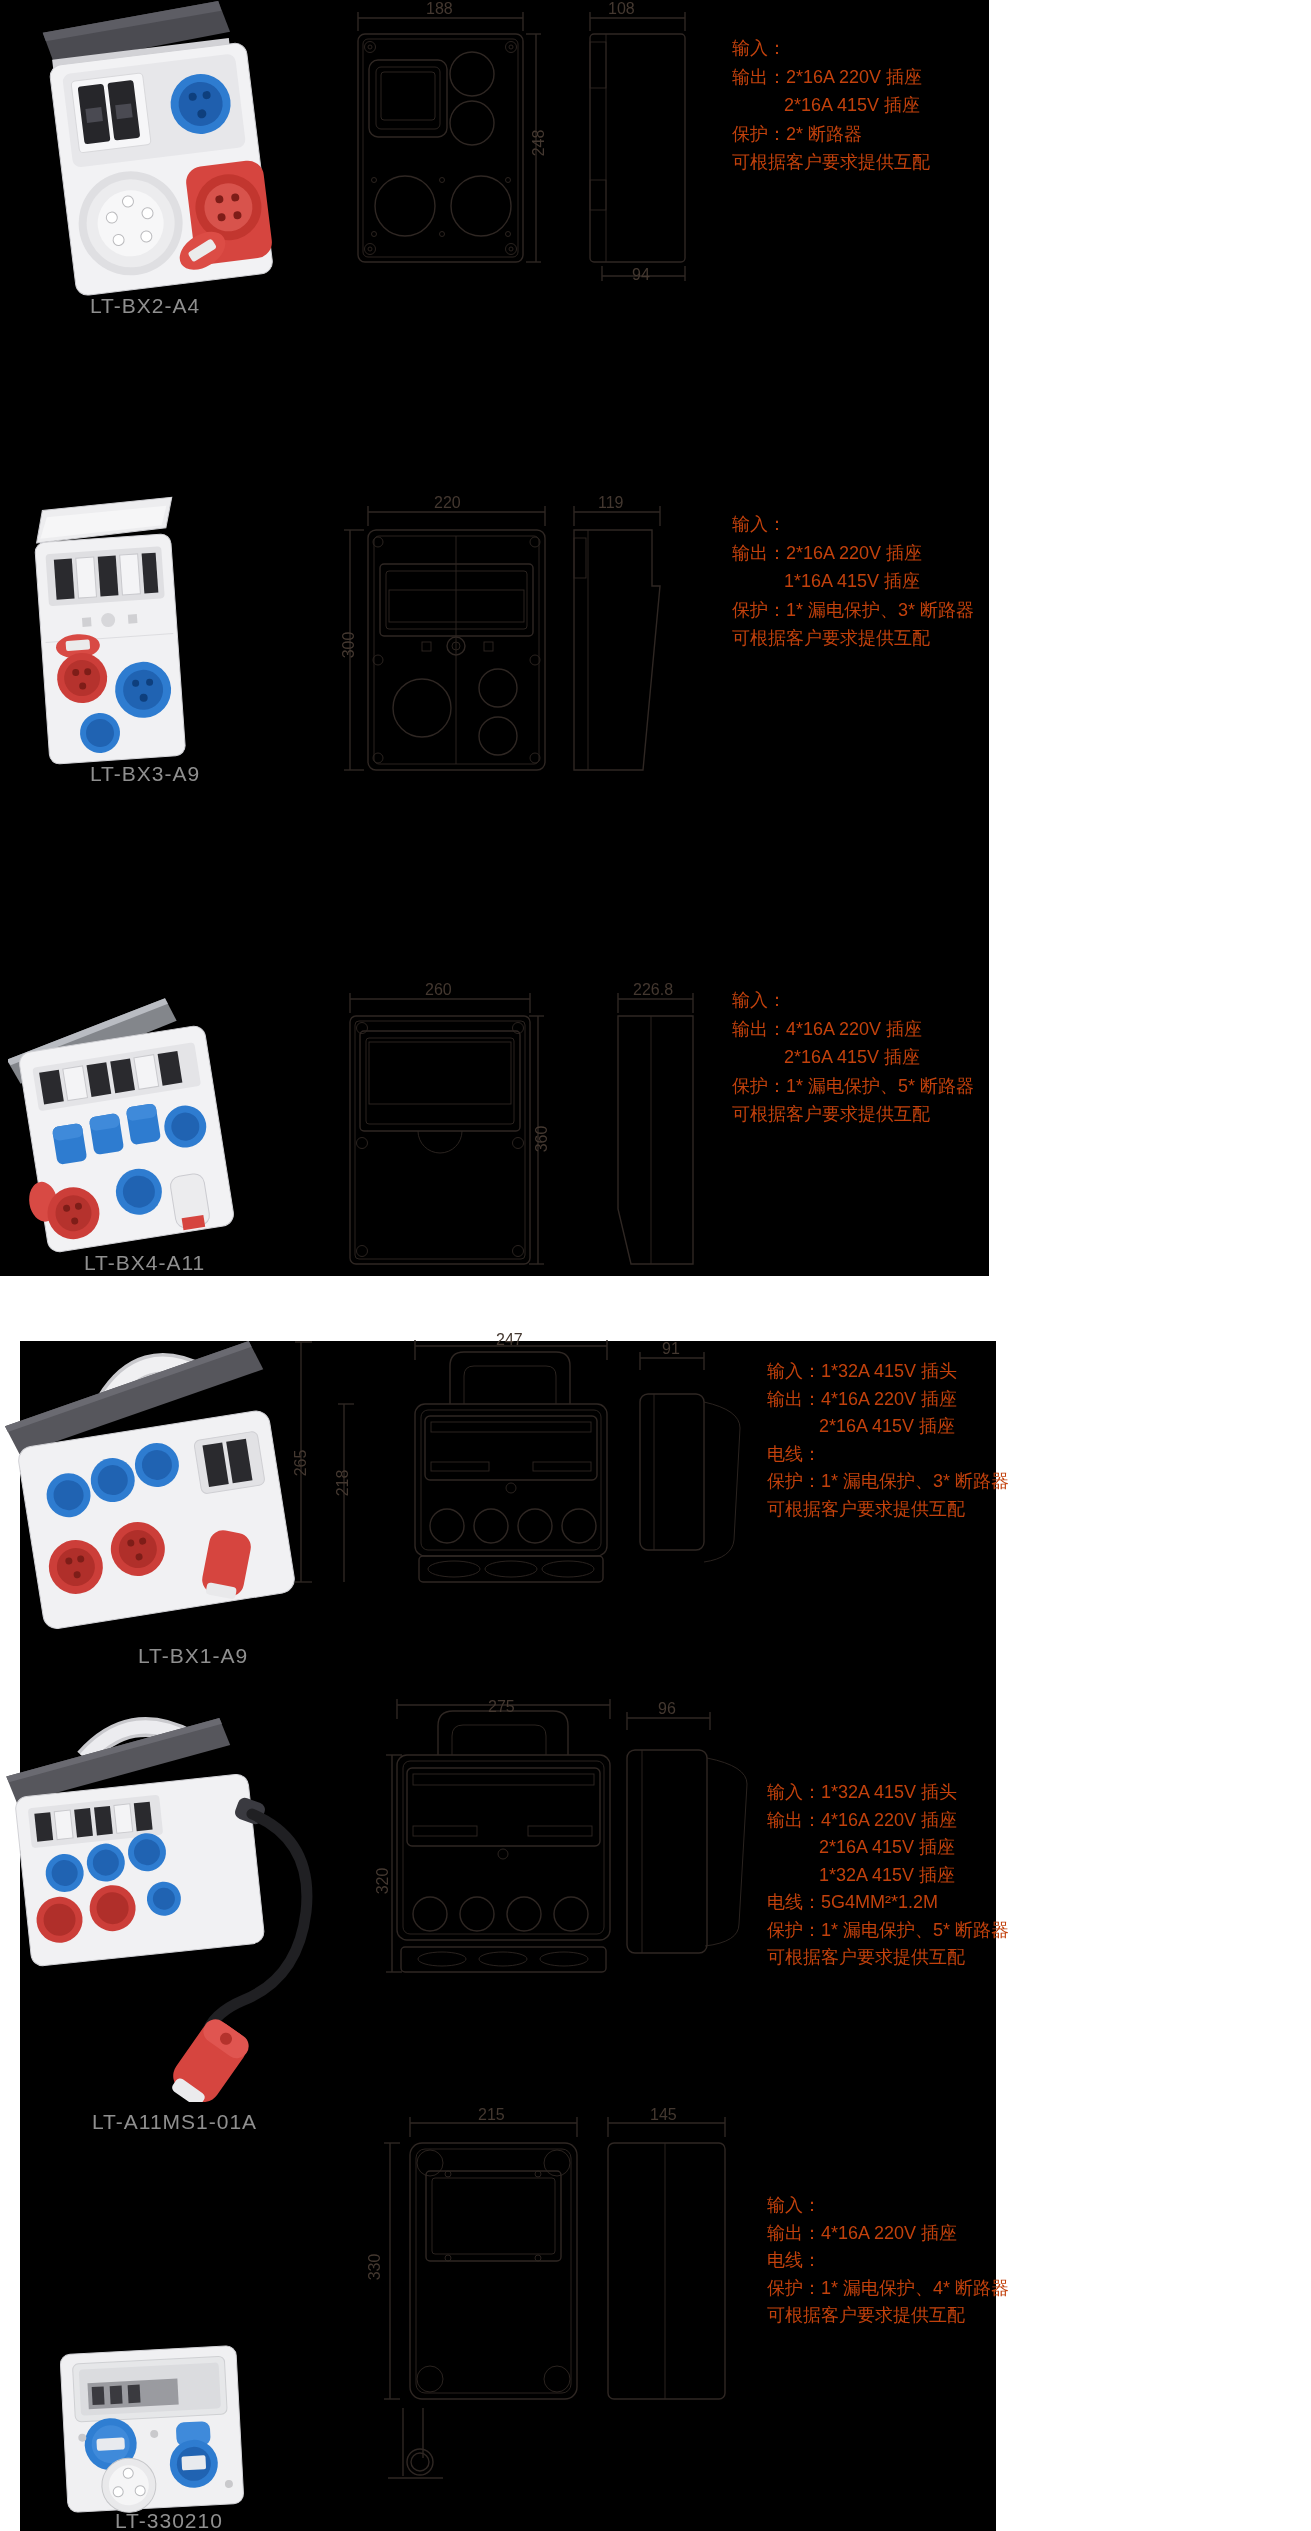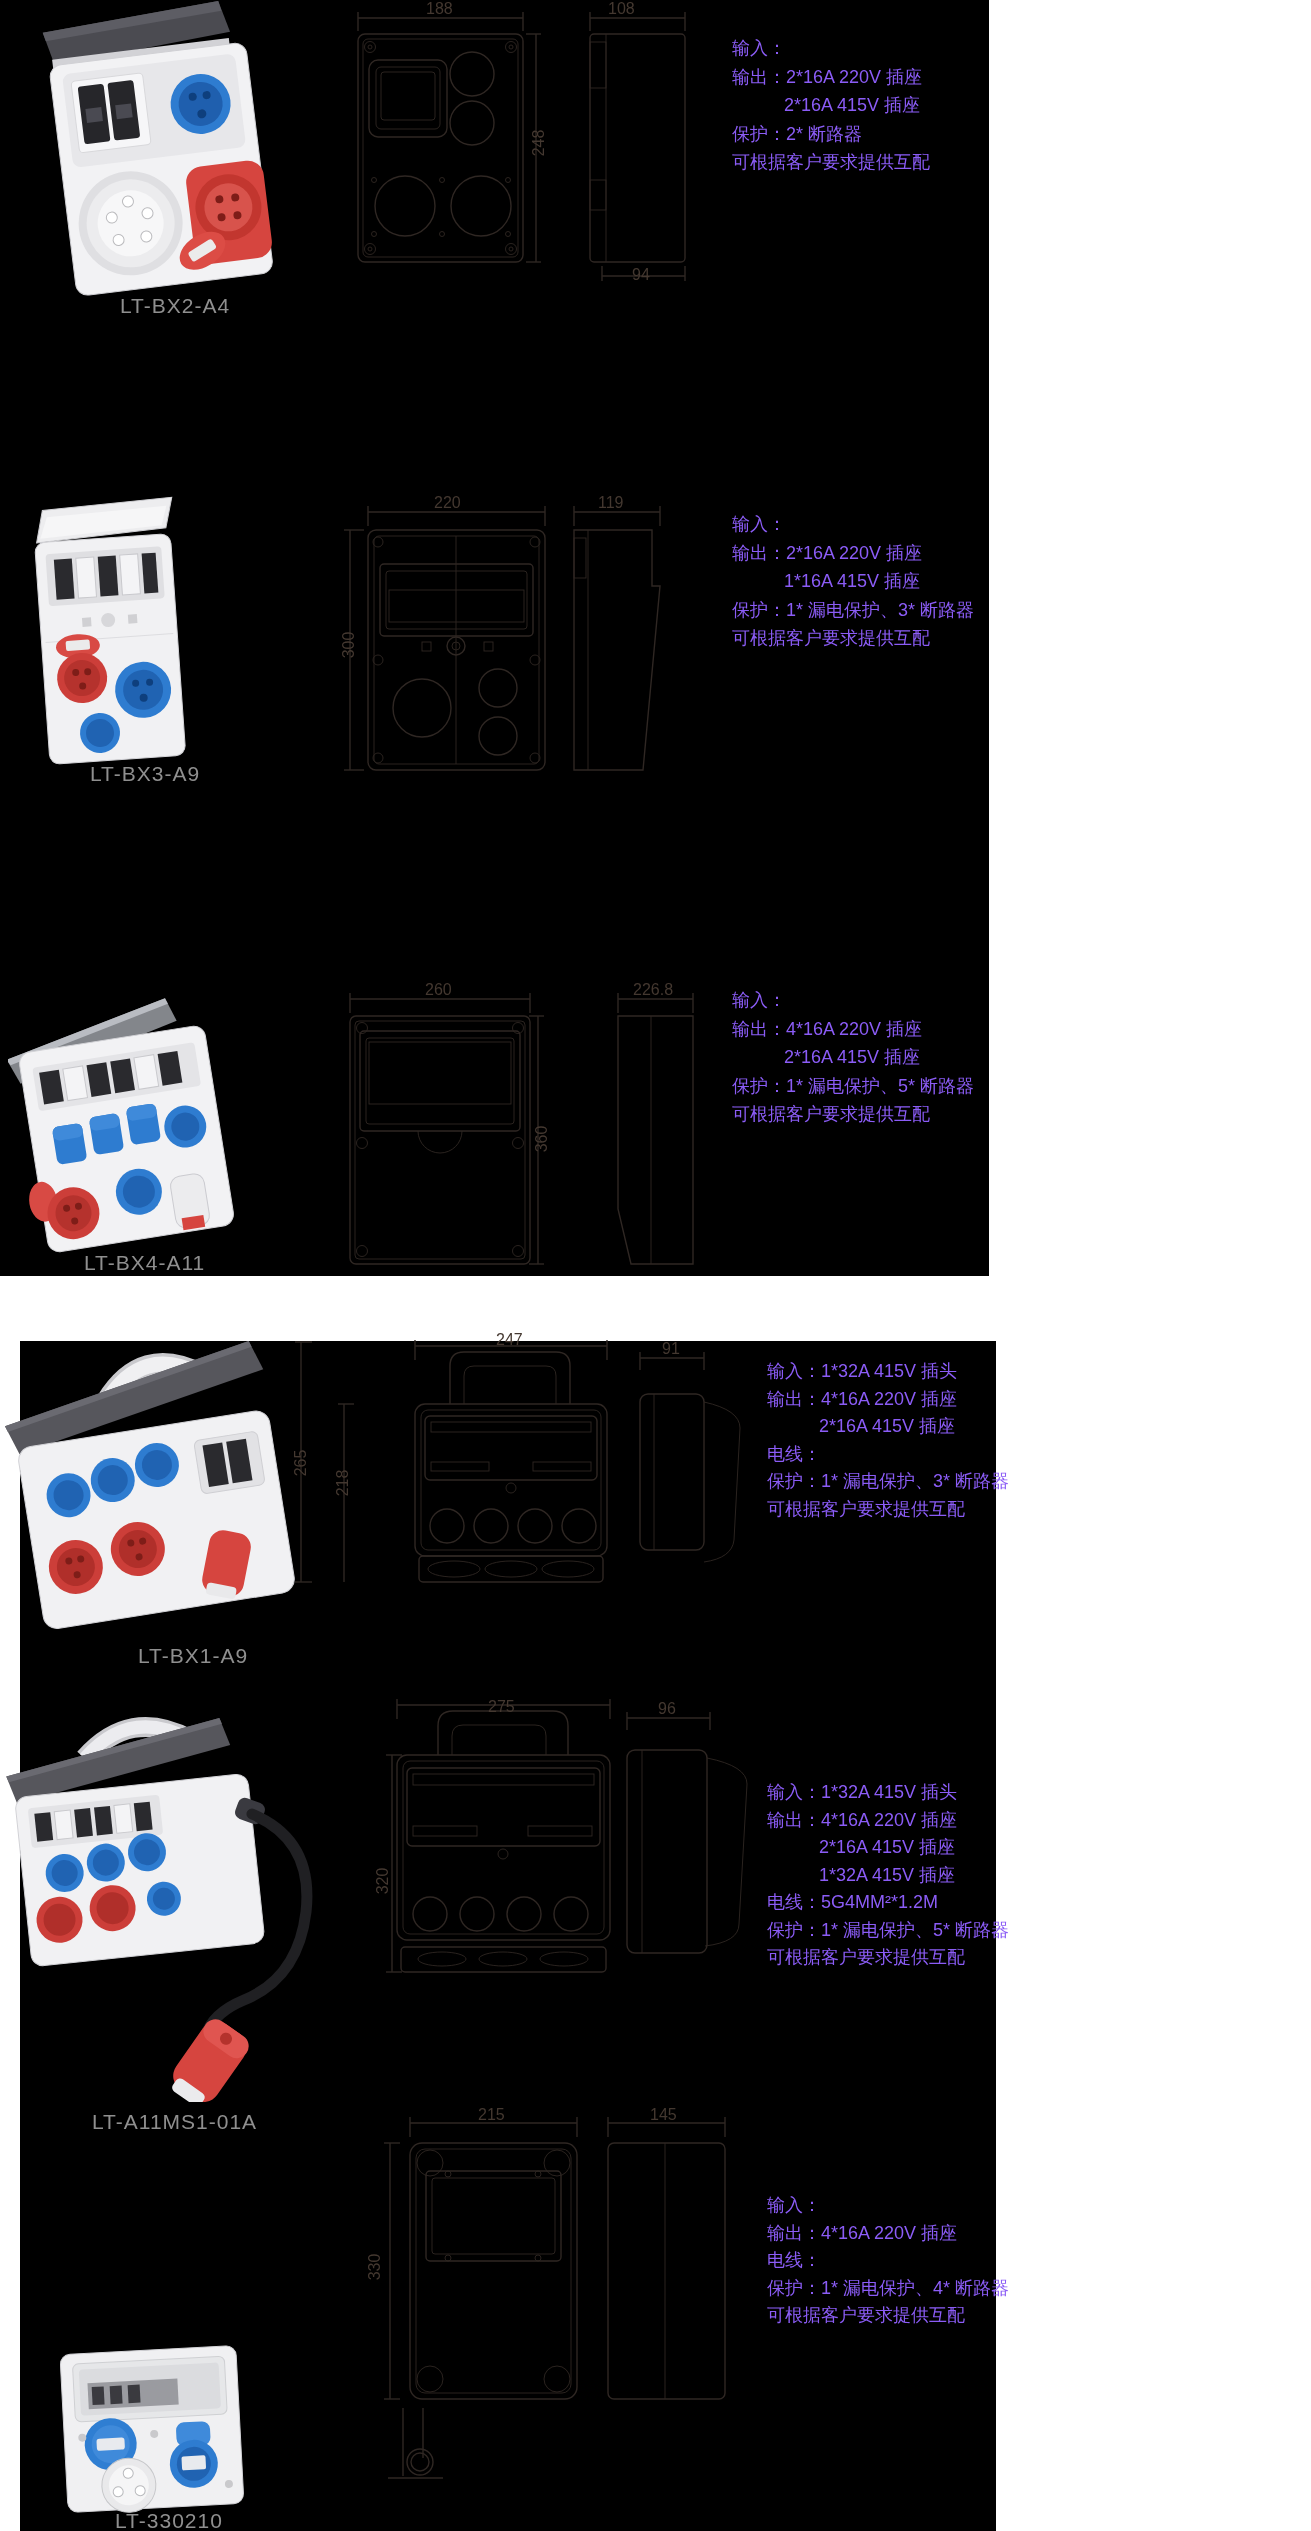--- a/index.html
+++ b/index.html
@@ -1,20 +1,20 @@
 <!DOCTYPE html>
 <html><head>
 <meta charset="utf-8">
 <style>
   html,body{margin:0;padding:0;background:#fff;}
   #page{position:relative;width:1311px;height:2531px;background:#ffffff;overflow:hidden;
         font-family:"Liberation Sans",sans-serif;}
   .panel{position:absolute;background:#000000;}
   .photo,.dwg-wrap{position:absolute;}
-  .spec{position:absolute;color:#8b5cf6;font-size:18px;line-height:28.5px;white-space:nowrap;}
+  .spec{position:absolute;color:#c2410c;font-size:18px;line-height:28.5px;white-space:nowrap;}
   .spec.s2{line-height:27.5px;}
   .spec .ind{padding-left:52px;}
   .model{position:absolute;color:#8f8f8f;font-size:21px;letter-spacing:1px;white-space:nowrap;}
   .dim{position:absolute;color:#443830;font-size:16px;white-space:nowrap;}
   .dim.v{transform:rotate(-90deg);transform-origin:center center;}
   .dwg line,.dwg rect,.dwg circle,.dwg ellipse,.dwg path,.dwg polyline,.dwg polygon{
       stroke:#2f2723;fill:none;stroke-width:1.4;}
   .dwg .thin{stroke-width:0.9;}
 </style>
 </head>
@@ -65,21 +65,21 @@
         <circle cx="193" cy="223" r="4" fill="#7e1d18"></circle>
         <circle cx="209" cy="223" r="4" fill="#7e1d18"></circle>
         <g transform="rotate(-25 170 254)">
           <ellipse cx="170" cy="254" rx="25" ry="16" fill="#dc4c45"></ellipse>
           <rect x="156" y="248" width="28" height="11" rx="3" fill="#ebebeb"></rect>
         </g>
       </g>
     </g>
   </svg>
 
-  <span class="model" style="left:90px;top:294px;margin-left:30px;">LT-BX2-A4</span>
+  <span class="model" style="left:90px;top:294px;">LT-BX2-A4</span>
 
   <div class="dwg-wrap" style="left:350px;top:4px;width:350px;height:290px;">
     <svg class="dwg" width="350" height="290" viewBox="0 0 350 290">
       <g>
         <rect x="8" y="30" width="165" height="228" rx="7"></rect>
         <rect x="13" y="35" width="155" height="218" rx="5" class="thin"></rect>
         <circle cx="20" cy="43" r="5.5" class="thin"></circle>
           <circle cx="161" cy="43" r="2" class="thin"></circle>
         <circle cx="161" cy="43" r="5.5" class="thin"></circle>
           <circle cx="20" cy="43" r="2" class="thin"></circle>

